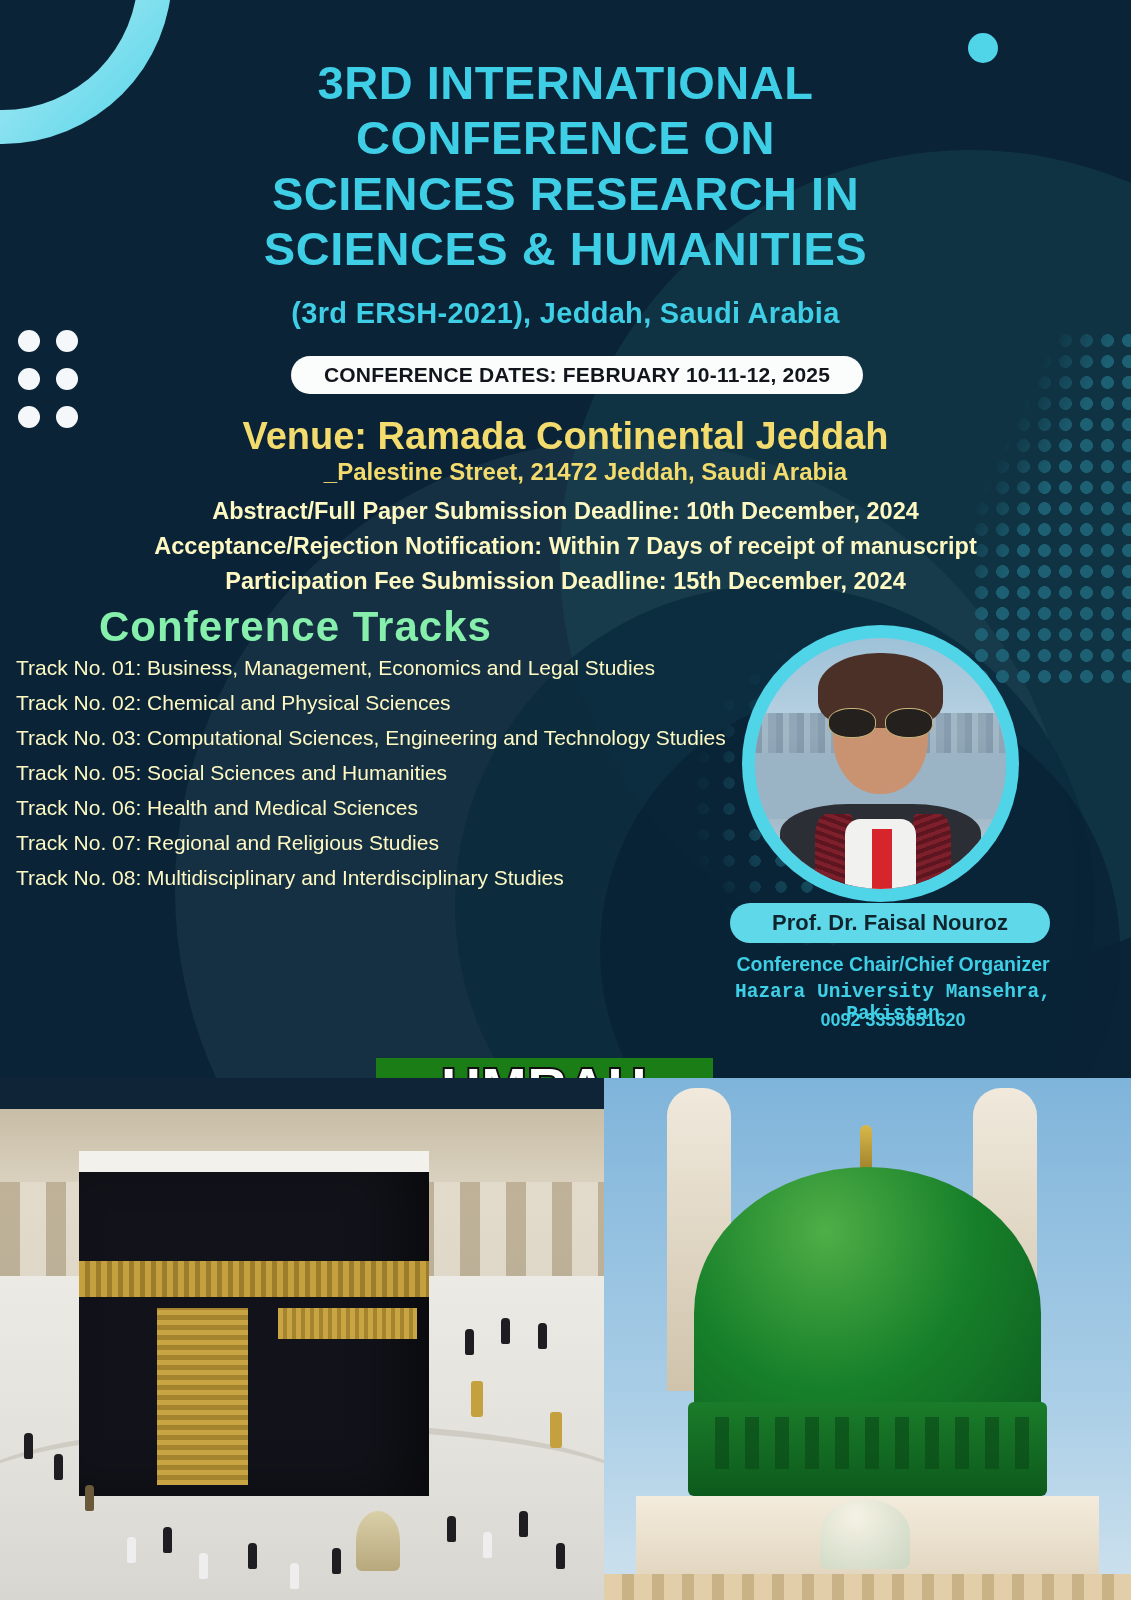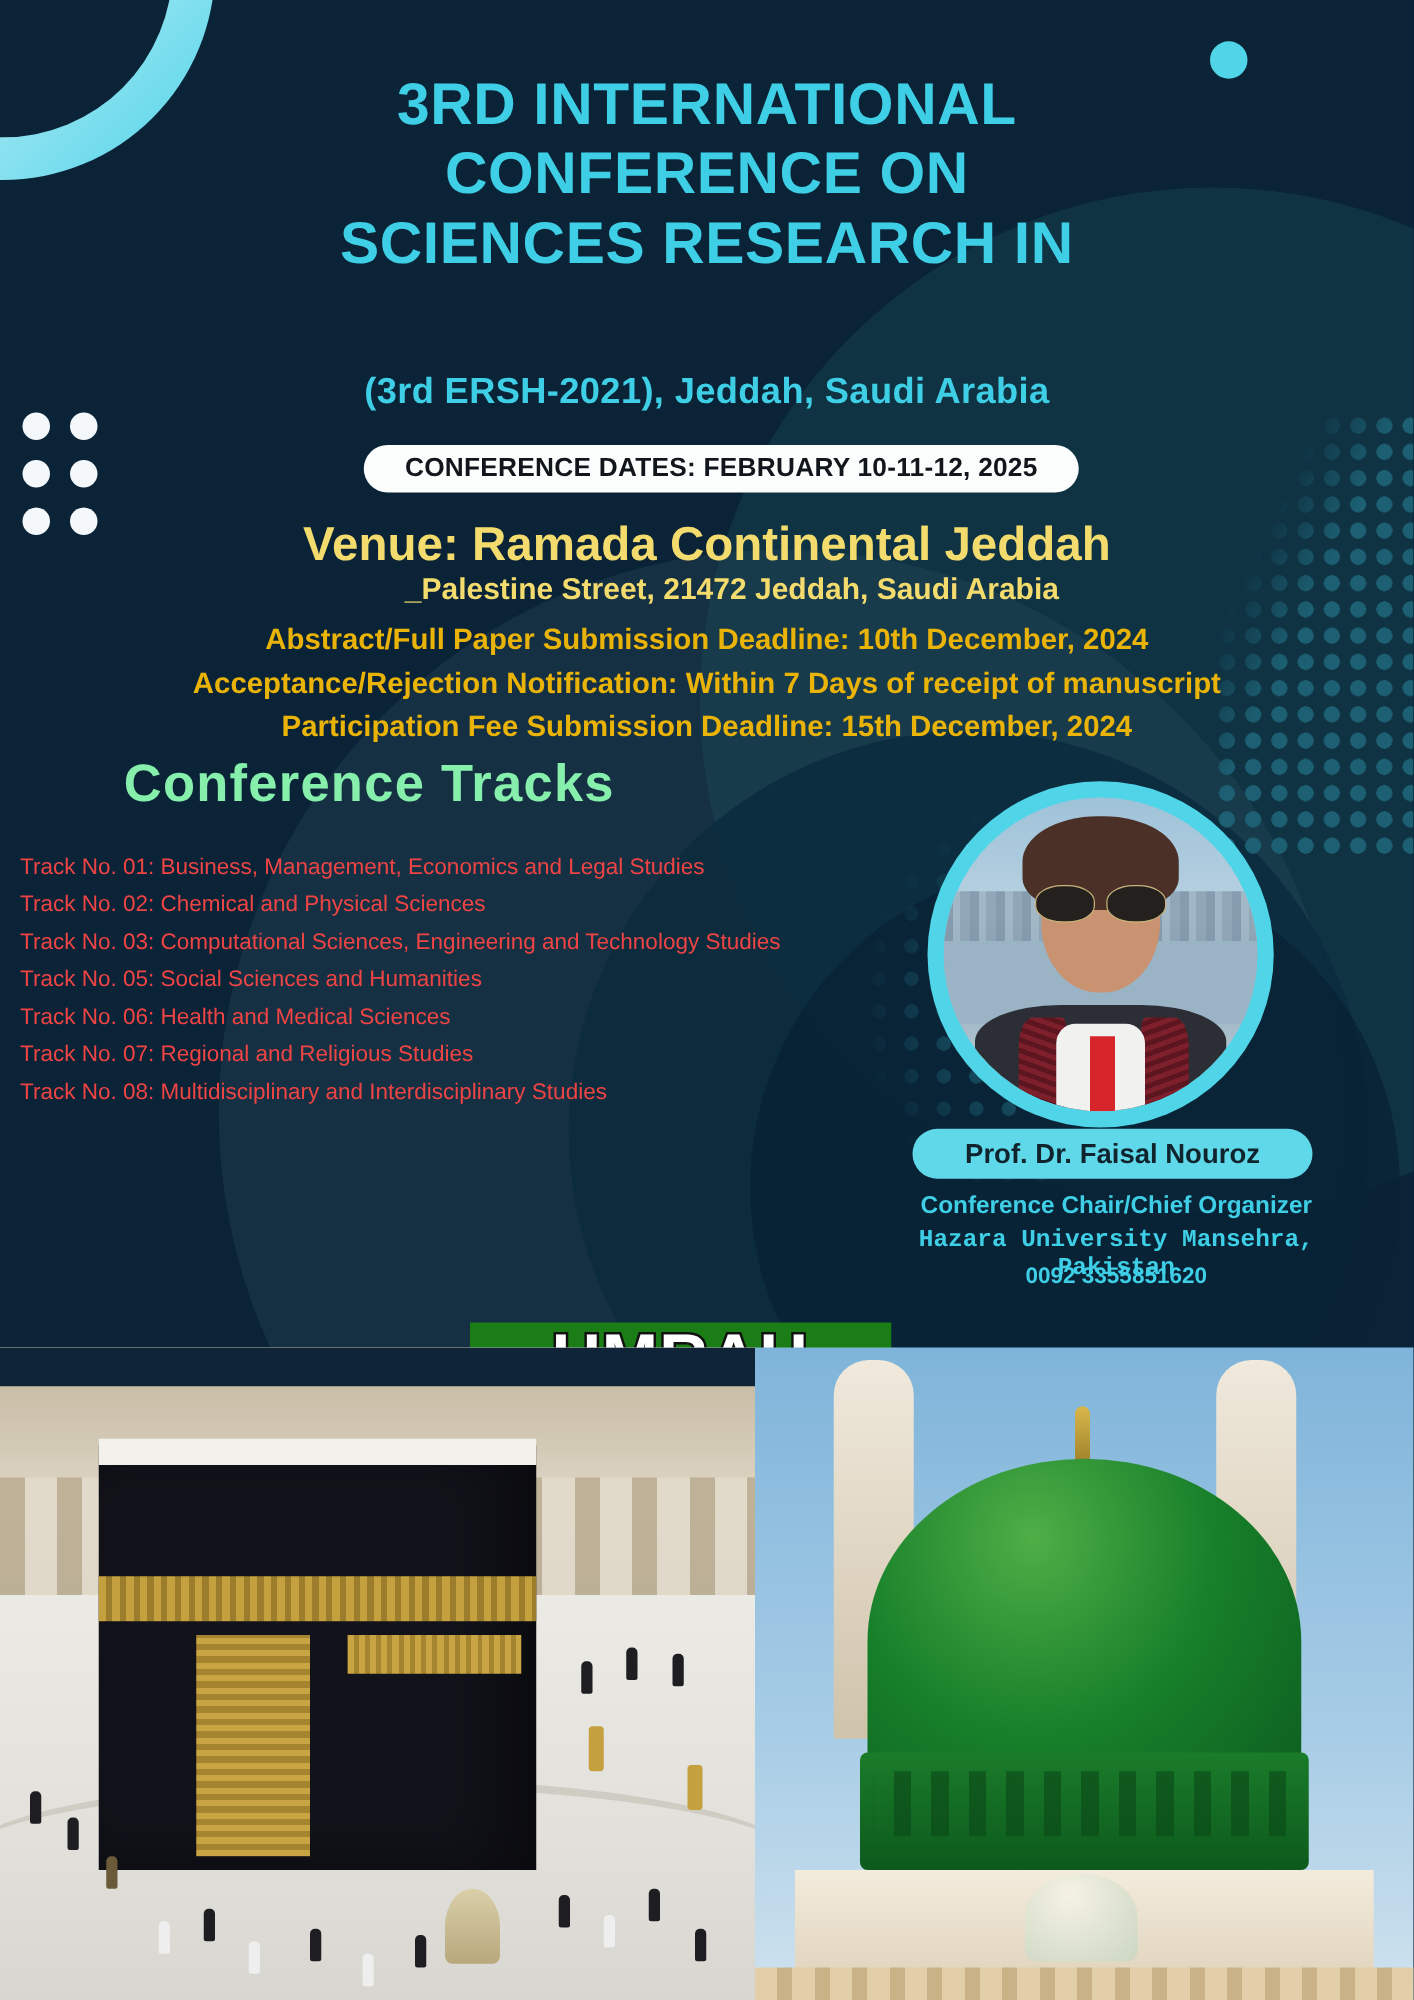--- a/index.html
+++ b/index.html
@@ -88,31 +88,31 @@
     position:absolute;left:0;right:0;top:415px;text-align:center;
     color:#f3dc6d;font-weight:bold;font-size:38px;
   }
   .venue-addr{
     position:absolute;left:0;right:0;top:458px;text-align:center;
     color:#f3dc6d;font-weight:bold;font-size:24px;padding-left:40px;
   }
 
   .deadline{
     position:absolute;left:0;right:0;text-align:center;
-    color:#eab308;font-weight:bold;font-size:23.5px;
+    color:#fef9c3;font-weight:bold;font-size:23.5px;
   }
   .d1{top:498px;} .d2{top:533px;} .d3{top:568px;}
 
   .tracks-head{
     position:absolute;left:99px;top:603px;
     color:#86efac;font-weight:bold;font-size:42px;letter-spacing:1px;
   }
   .tracks{
-    position:absolute;left:16px;top:678px;width:745px;
-    color:#ef4444;font-size:18px;line-height:1.67;
+    position:absolute;left:16px;top:650px;width:745px;
+    color:#fef9c3;font-size:21px;line-height:1.67;
   }
   .tracks div{white-space:normal;}
 
   
   .portrait{
     position:absolute;left:742px;top:625px;width:277px;height:277px;
     border-radius:50%;background:#4fd4e8;padding:13px;
   }
   .portrait-img{
     width:100%;height:100%;border-radius:50%;overflow:hidden;position:relative;
@@ -240,20 +240,21 @@
     </div>
     <div class="dot-cyan-tr"></div>
   </div>
 
   <div class="content">
 
     <div class="title">
       <div>3RD INTERNATIONAL</div>
       <div>CONFERENCE ON</div>
       <div>SCIENCES RESEARCH IN</div>
+      <div>SCIENCES &amp; HUMANITIES</div>
     </div>
 
     <div class="subtitle">(3rd ERSH-2021), Jeddah, Saudi Arabia</div>
 
     <div class="dates-pill">CONFERENCE DATES: FEBRUARY 10-11-12, 2025</div>
 
     <div class="venue">Venue: Ramada Continental Jeddah</div>
     <div class="venue-addr">_Palestine Street, 21472 Jeddah, Saudi Arabia</div>
 
     <div class="deadline d1">Abstract/Full Paper Submission Deadline: 10th December, 2024</div>

